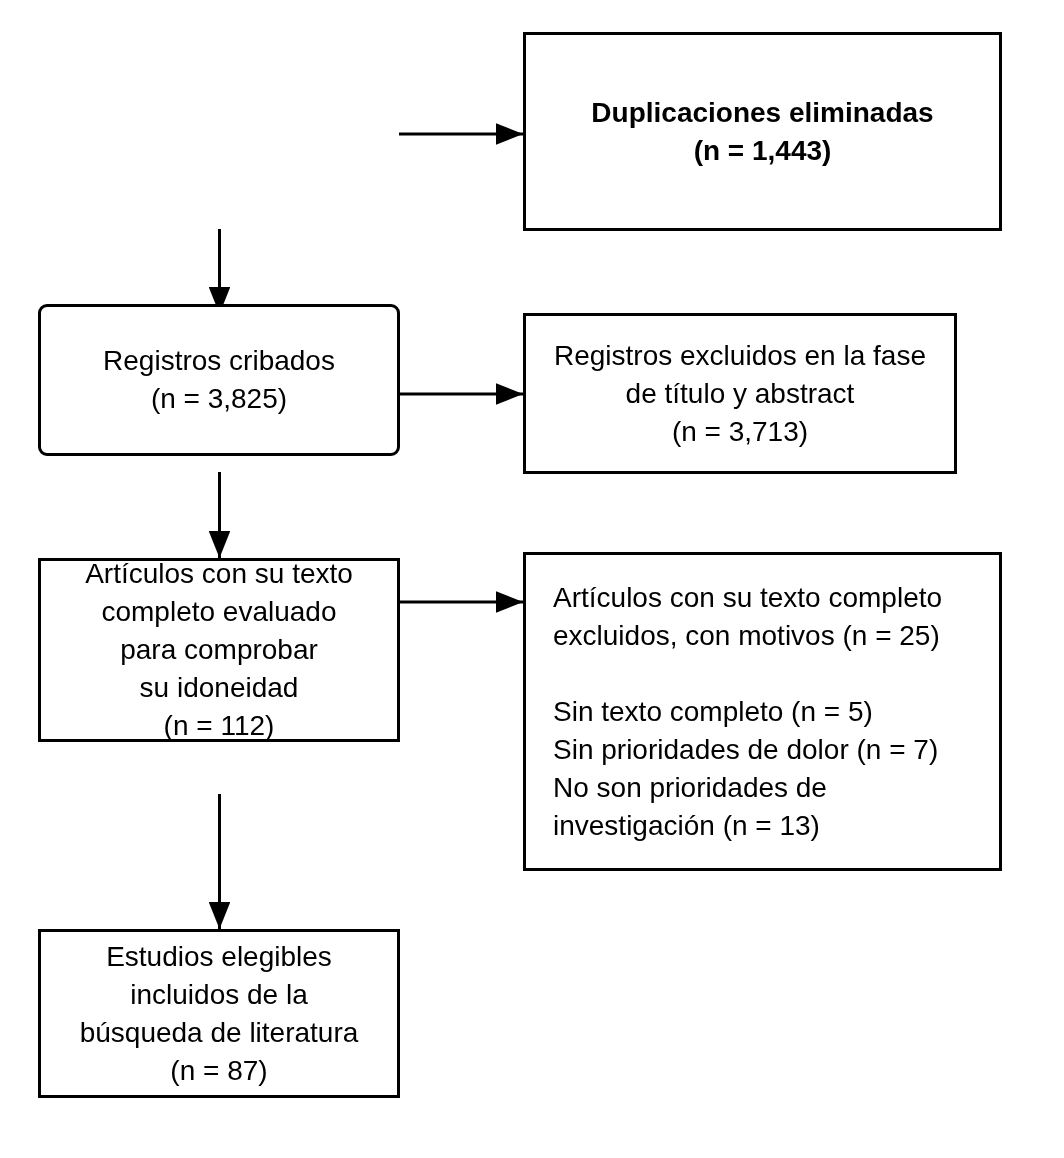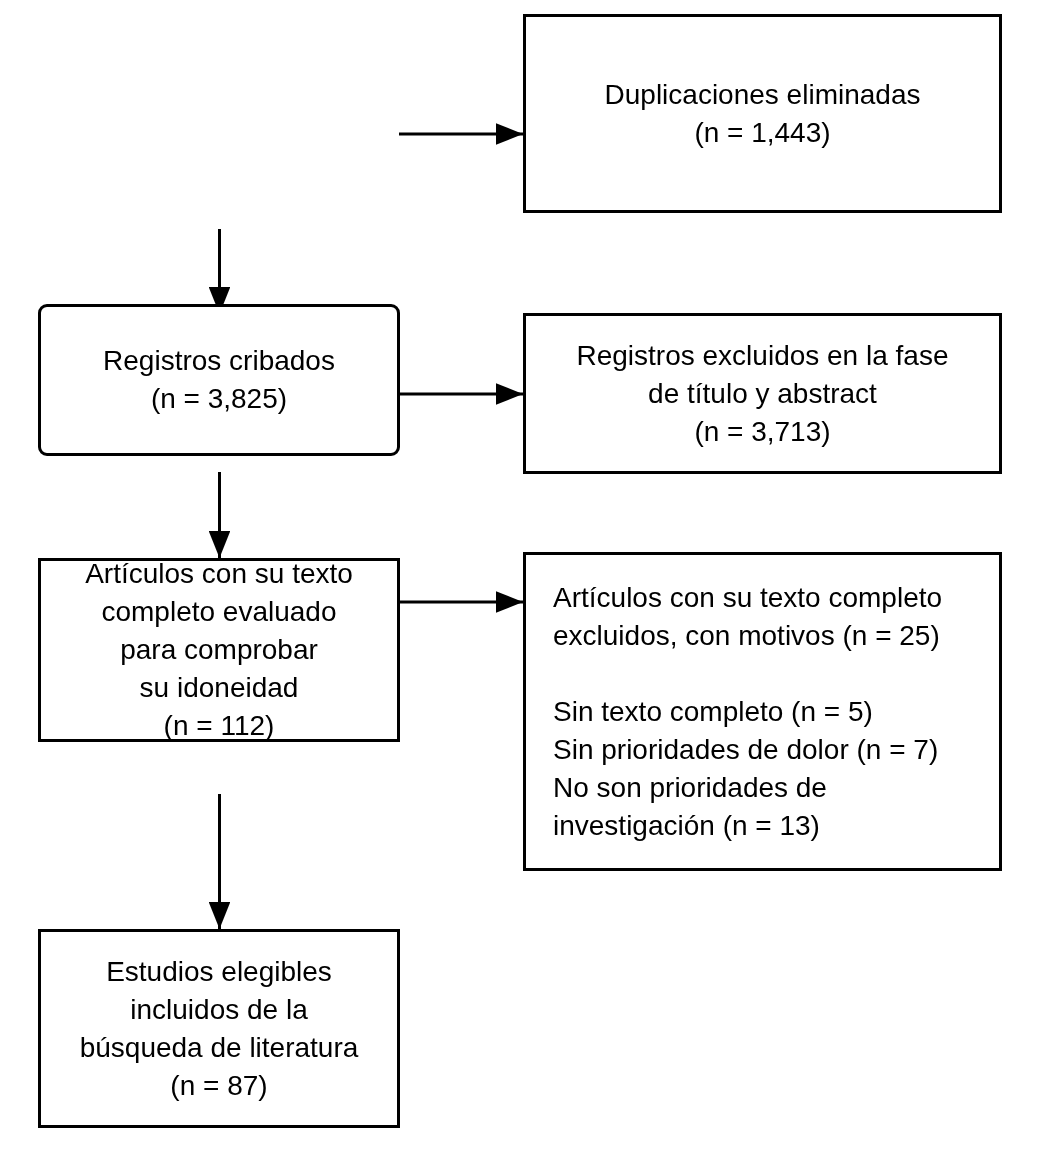--- a/index.html
+++ b/index.html
@@ -74,33 +74,33 @@
   </div>
 
   <div class="box" style="left:38px; top:558px; width:362px; height:184px;">
     <div class="box-text">Artículos con su texto
 completo evaluado
 para comprobar
 su idoneidad
 (n = 112)</div>
   </div>
 
-  <div class="box" style="left:38px; top:929px; width:362px; height:199px;justify-content:center;">
+  <div class="box" style="left:38px; top:929px; width:362px; height:169px;justify-content:center;">
     <div class="box-text">Estudios elegibles
 incluidos de la
 búsqueda de literatura
 (n = 87)</div>
   </div>
 
-  <div class="box" style="left:523px; top:14px; width:479px; height:199px;">
+  <div class="box" style="left:523px; top:32px; width:479px; height:199px;font-weight:bold;">
     <div class="box-text">Duplicaciones eliminadas
 (n = 1,443)</div>
   </div>
 
-  <div class="box" style="left:523px; top:313px; width:479px; height:161px;">
+  <div class="box" style="left:523px; top:313px; width:434px; height:161px;">
     <div class="box-text">Registros excluidos en la fase
 de título y abstract
 (n = 3,713)</div>
   </div>
 
   <div class="box box--left-align" style="left:523px; top:552px; width:479px; height:319px;">
     <div class="box-text">Artículos con su texto completo
 excluidos, con motivos (n = 25)
 
 Sin texto completo (n = 5)

